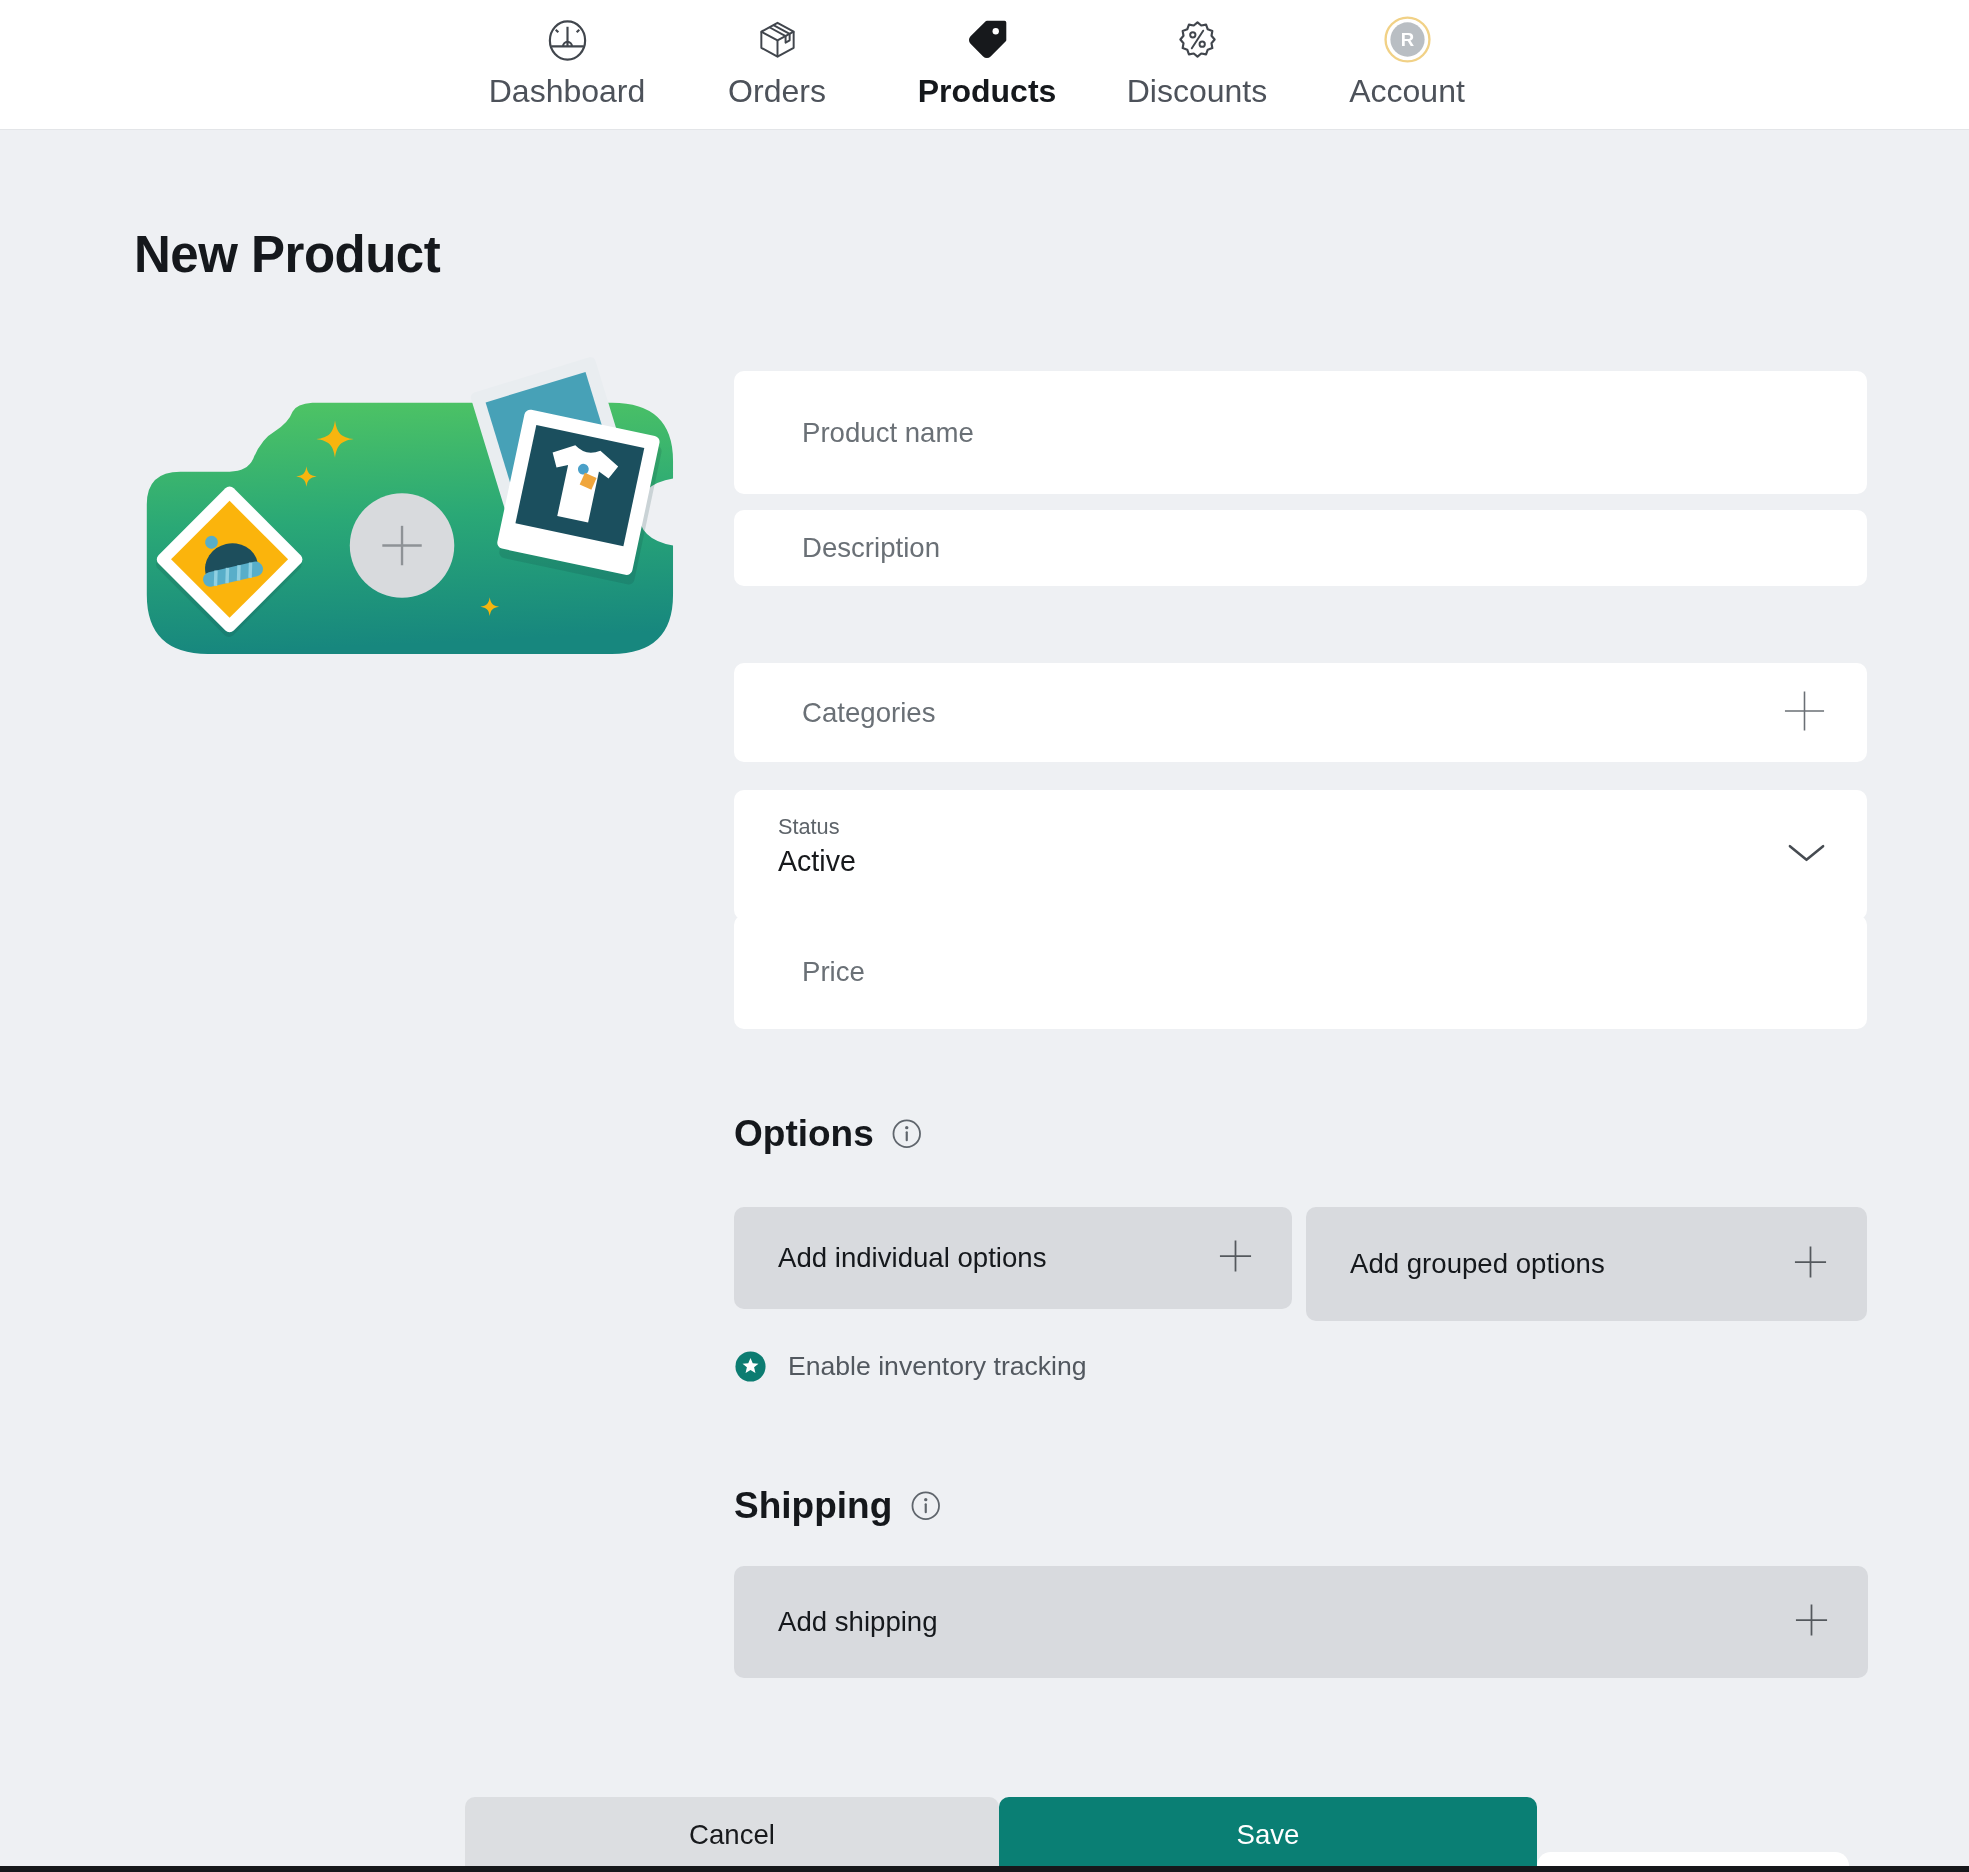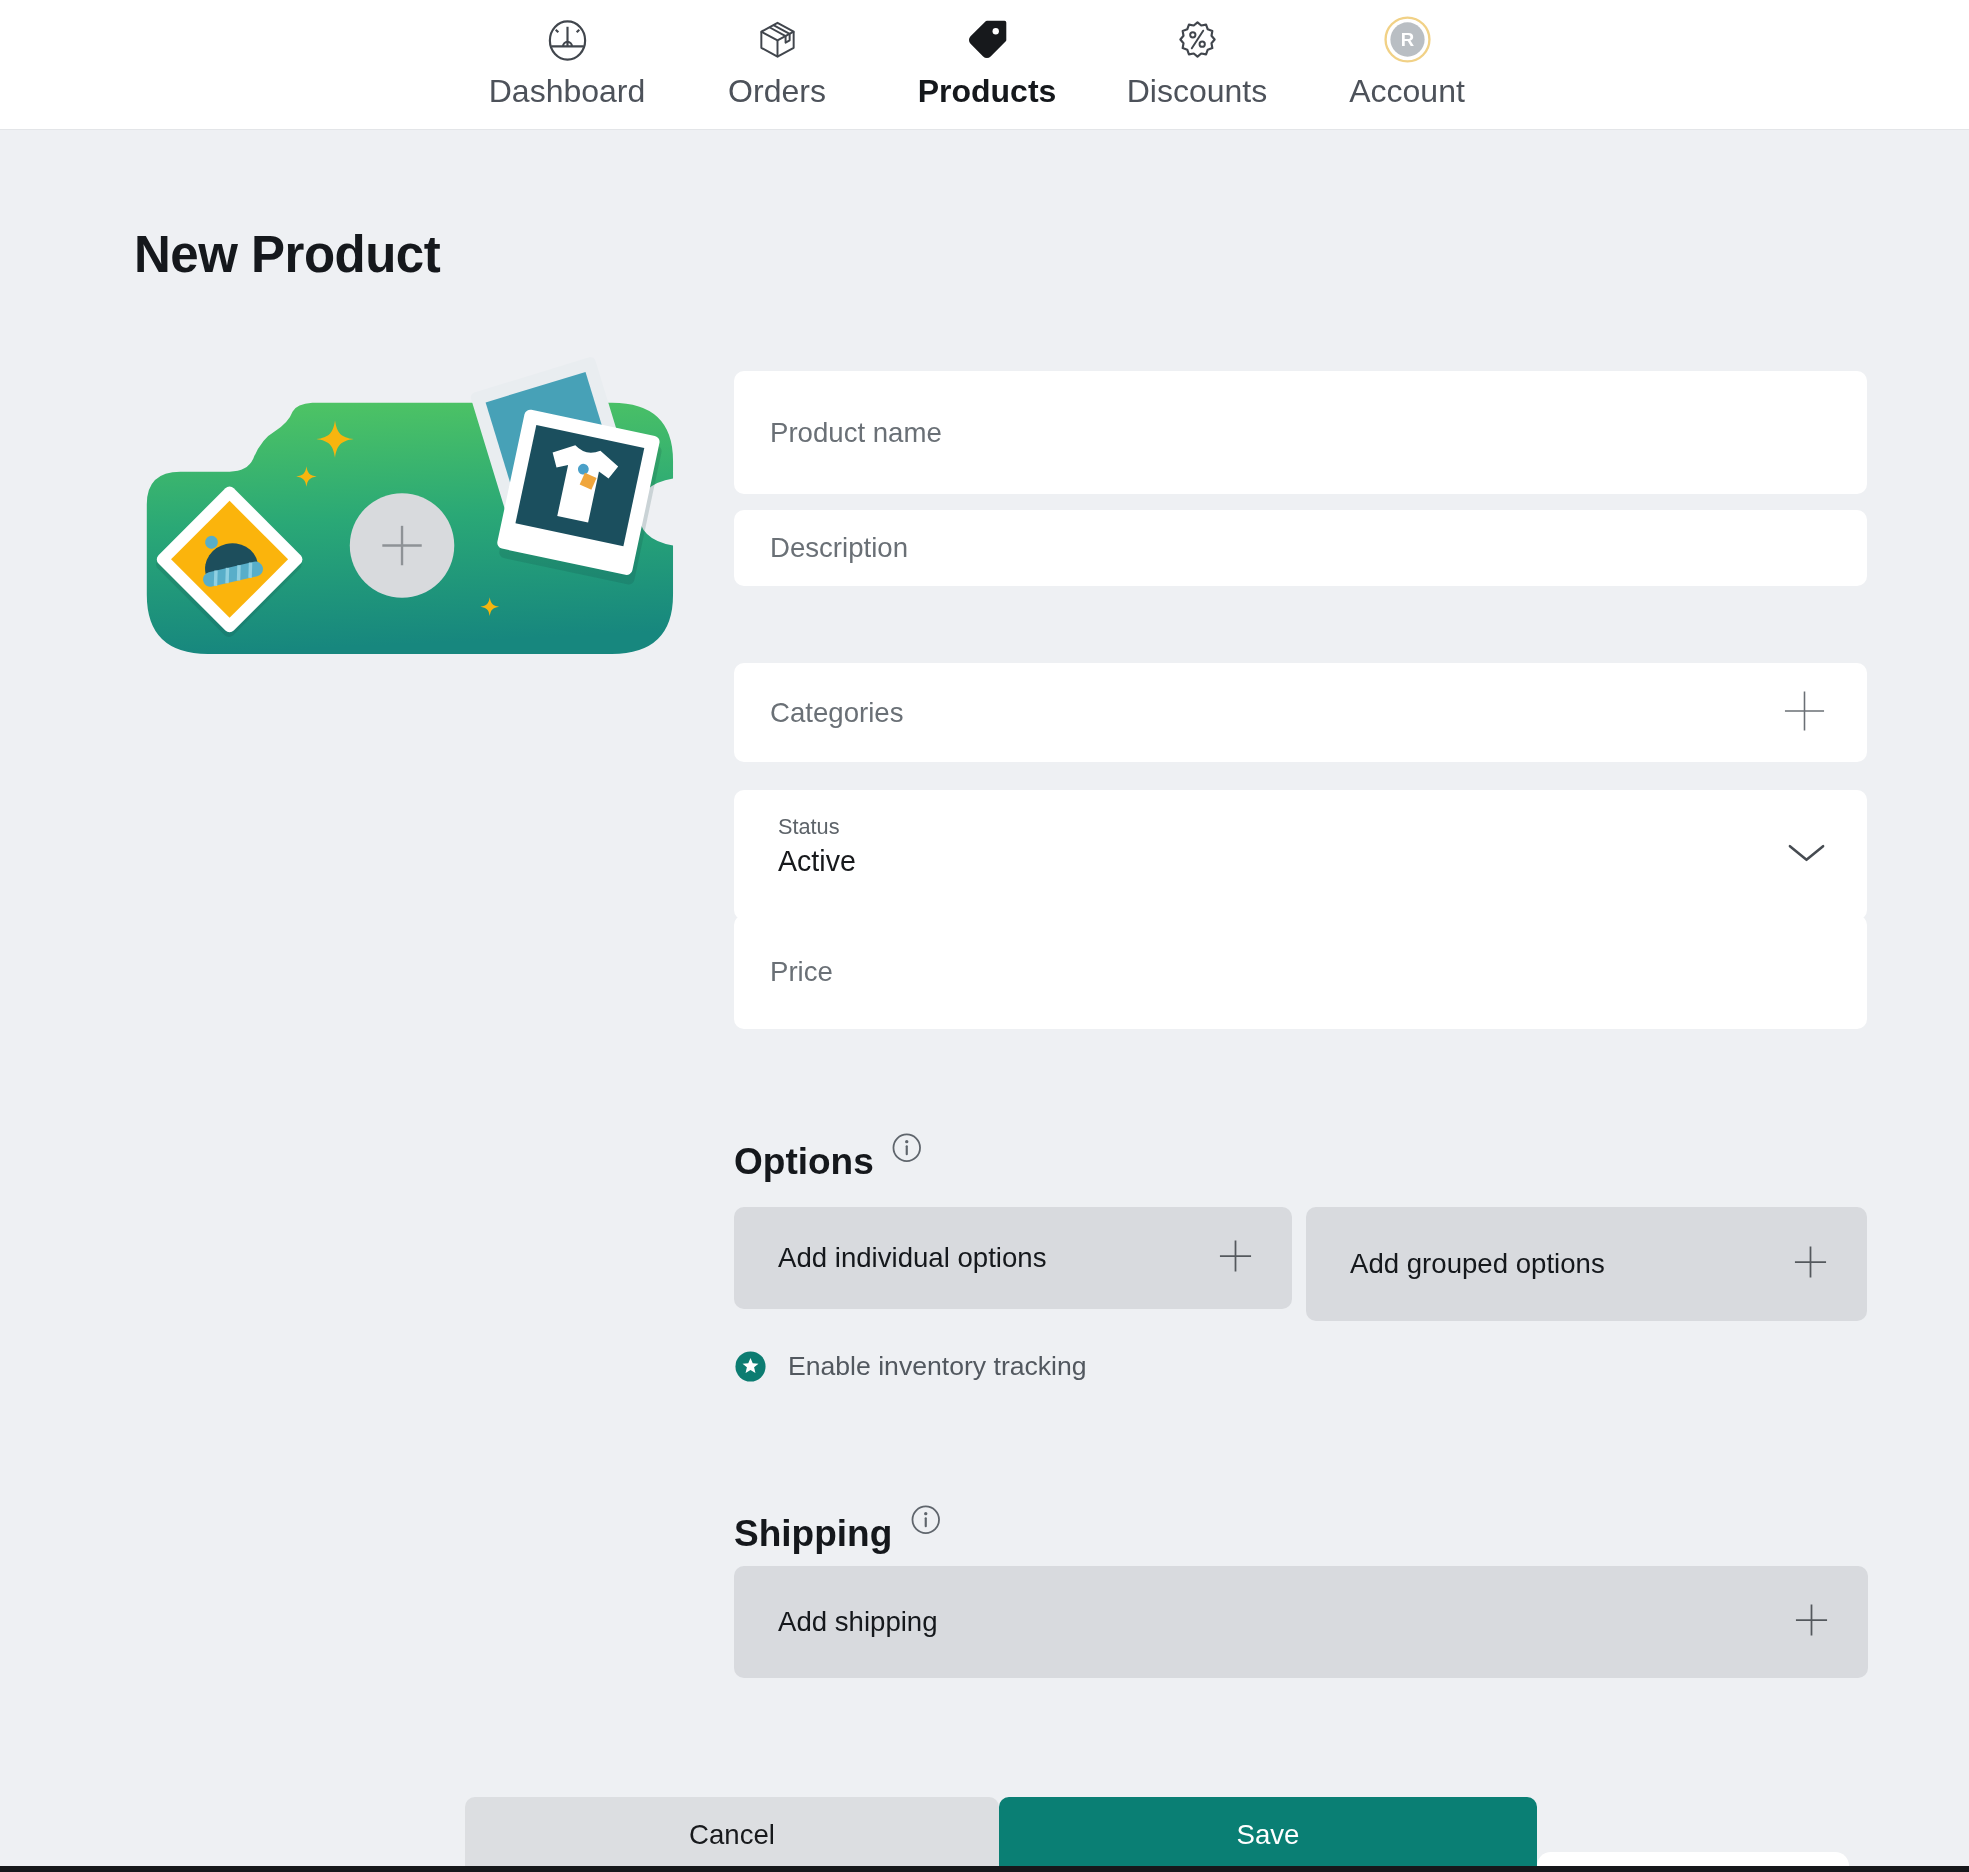--- a/index.html
+++ b/index.html
@@ -20,30 +20,30 @@
   .page-title{position:absolute;left:134px;top:225px;font-size:51px;font-weight:700;color:#15181c;letter-spacing:-0.5px;}
   
   .illu-wrap{position:absolute;left:133px;top:366px;width:542px;}
   .illu-svg{display:block;overflow:visible;}
   .illu-caption{margin-top:25.6px;text-align:center;font-size:26.6px;color:#5a6067;}
   
   .card{position:absolute;left:734px;width:1133px;background:#ffffff;border-radius:9.9px;}
   .card input{
     position:absolute;inset:0;width:100%;height:100%;box-sizing:border-box;
     border:none;outline:none;background:transparent;
-    padding-left:36px;font-size:27.6px;color:#0f172a;
+    padding-left:68px;font-size:27.6px;color:#0f172a;
     font-family:"Liberation Sans","DejaVu Sans",sans-serif;
   }
   .card input::placeholder{color:#6a7076;opacity:1;}
   .icon-right{position:absolute;right:41px;top:50%;transform:translateY(-50%);}
   .status-label{position:absolute;left:44px;top:23.6px;font-size:21.7px;color:#5d6369;}
   .status-value{position:absolute;left:44px;top:55px;font-size:28.6px;color:#17191c;}
   
   .section-heading{position:absolute;left:734px;display:flex;align-items:center;gap:17.7px;}
-  .section-heading .sh-text{font-size:37px;font-weight:700;color:#15181c;margin-top:28px;}
+  .section-heading .sh-text{font-size:37px;font-weight:700;color:#15181c;}
   
   .ghost-btn{position:absolute;background:#d8dade;border-radius:9.9px;cursor:pointer;}
   .ghost-btn .gb-label{position:absolute;left:44px;top:50%;transform:translateY(-50%);font-size:27.6px;color:#15181c;}
   .ghost-btn .gb-plus{position:absolute;right:39px;top:50%;transform:translateY(-50%);}
   
   .inventory-row{position:absolute;left:734px;top:1350px;display:flex;align-items:center;gap:21px;cursor:pointer;}
   .inventory-row .inv-text{font-size:26.6px;color:#52585f;}
   
   .footer-btn{position:absolute;top:1797px;height:76px;border:none;border-radius:9.9px 9.9px 0 0;
     font-size:27.6px;cursor:pointer;font-family:"Liberation Sans","DejaVu Sans",sans-serif;

